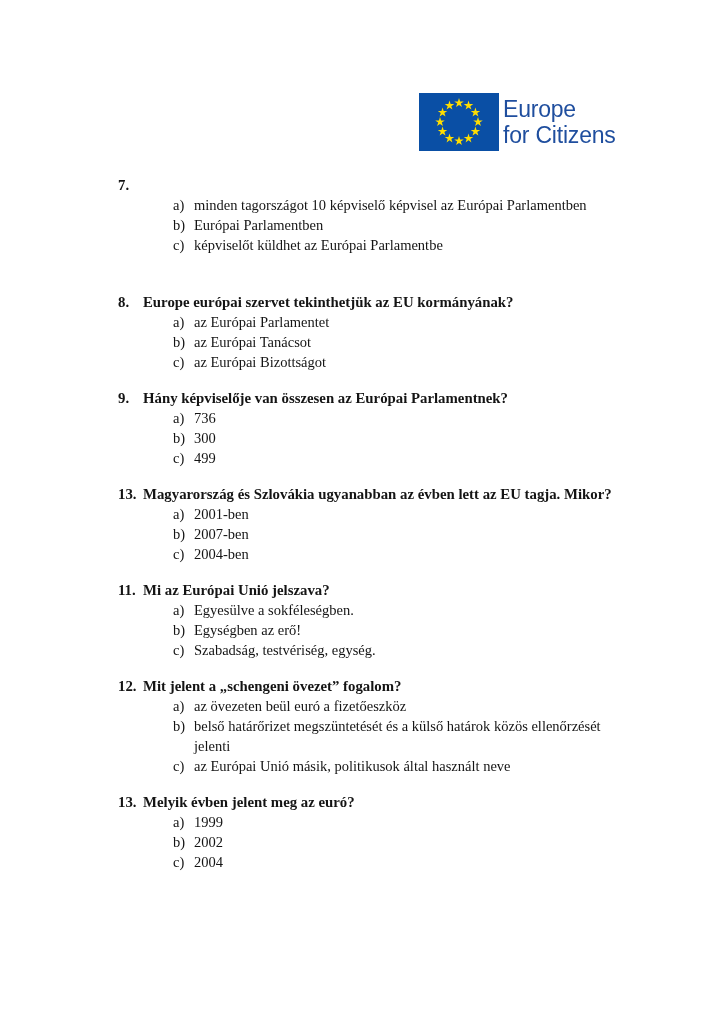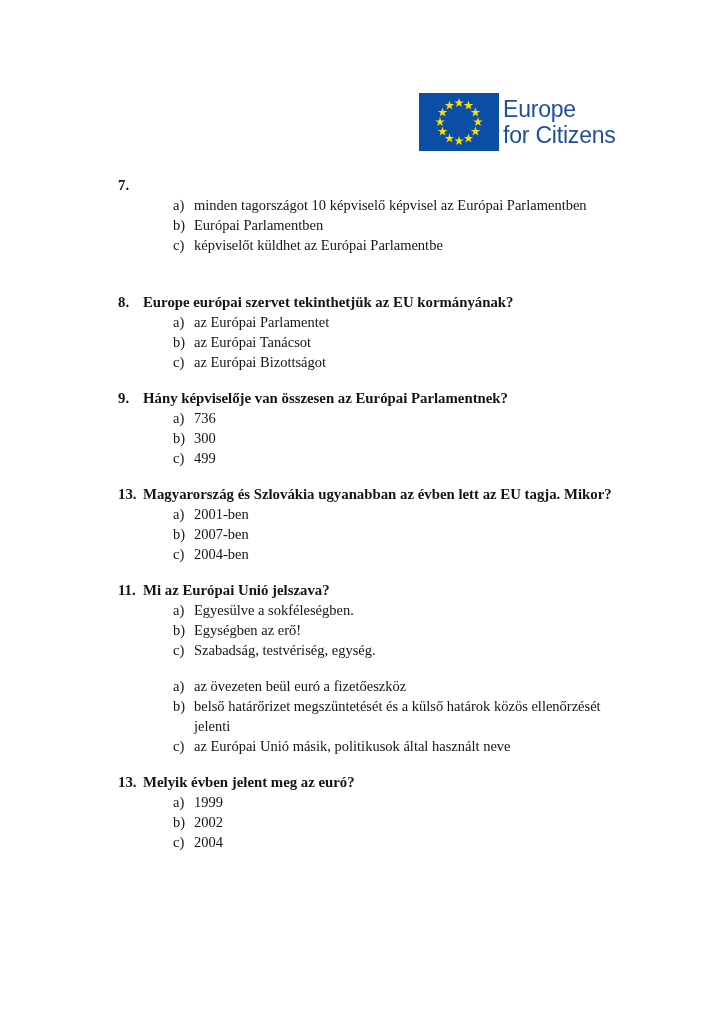--- a/index.html
+++ b/index.html
@@ -209,20 +209,24 @@
         <div class="option">
           <span class="opt-letter">c)</span>
           <div class="opt-text">
             <div class="opt-line">Szabadság, testvériség, egység.</div>
           </div>
         </div>
       </div>
     </section>
 
     <section class="question">
+      <div class="q-heading">
+        <span class="q-num">12.</span>
+        <span class="q-title">Mit jelent a „schengeni övezet” fogalom?</span>
+      </div>
       <div class="q-options">
         <div class="option">
           <span class="opt-letter">a)</span>
           <div class="opt-text">
             <div class="opt-line">az övezeten beül euró a fizetőeszköz</div>
           </div>
         </div>
         <div class="option">
           <span class="opt-letter">b)</span>
           <div class="opt-text">

